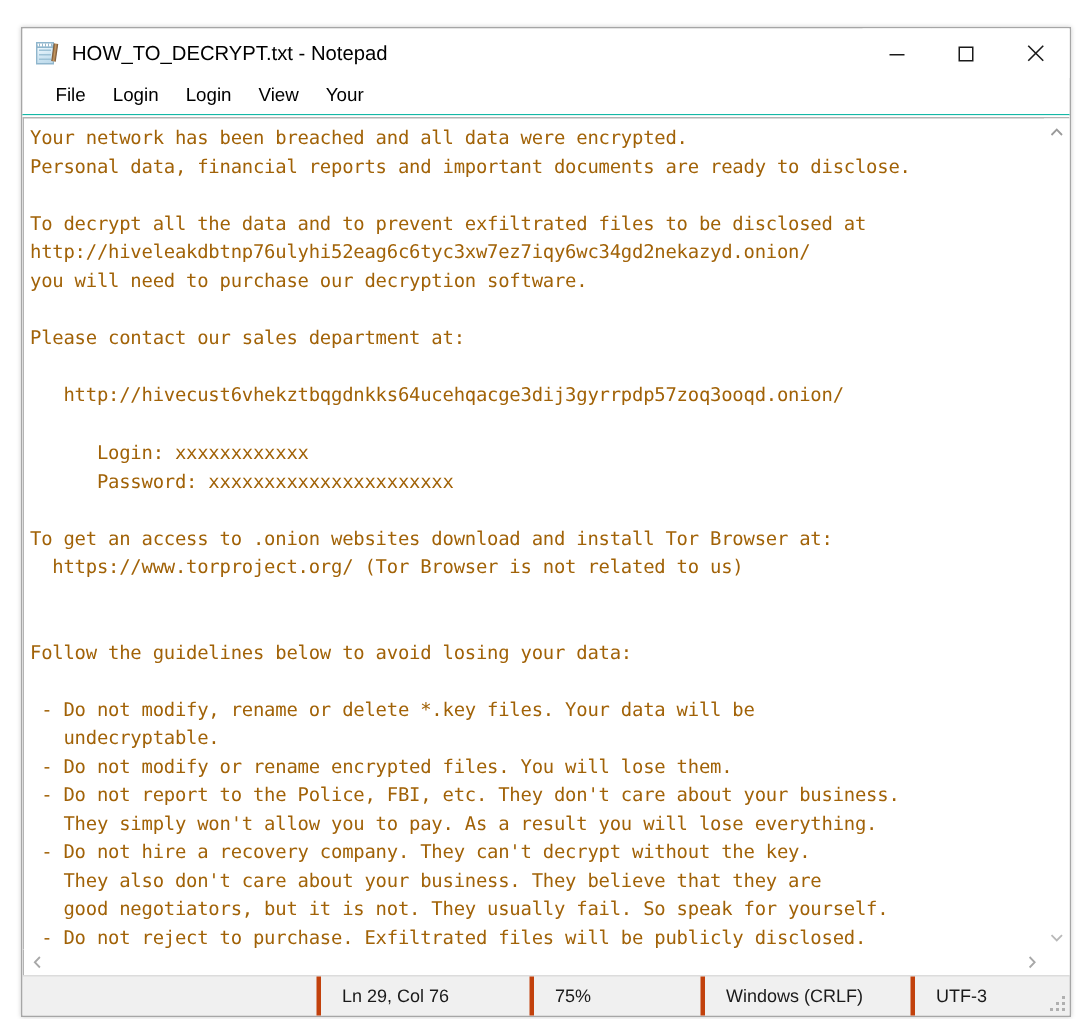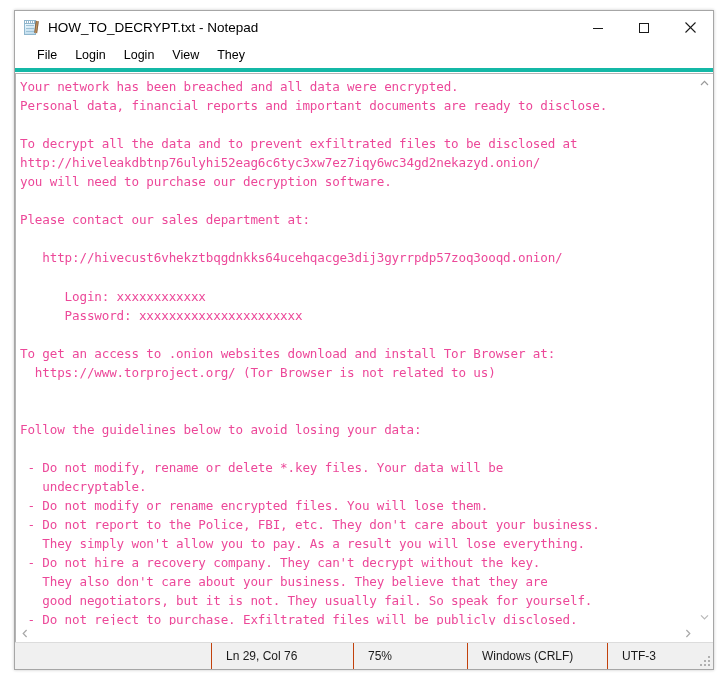--- a/index.html
+++ b/index.html
@@ -19,21 +19,21 @@
     position: absolute;
     left: 0; top: 0;
     width: 728px; height: 679px;
     background: #ffffff;
   }
 
   
   #notepad-window {
     position: absolute;
     left: 14px;
-    top: 10px;
+    top: 18px;
     width: 700px;
     height: 660px;
     background: #f0f0f0;
     border: 1px solid #a6a6a6;
     box-sizing: border-box;
     box-shadow: 0 0 3px rgba(0,0,0,0.22);
     display: flex;
     flex-direction: column;
   }
 
@@ -117,21 +117,21 @@
   .win-btn svg { display: block; }
 
   
   #menu-bar {
     height: 24px;
     min-height: 24px;
     background: #ffffff;
     display: flex;
     align-items: center;
     padding-left: 13px;
-    border-bottom: 4px solid #14b8a6;
+    border-bottom: 1px solid #14b8a6;
   }
   .menu-item {
     font-size: 12.5px;
     color: #000000;
     padding: 2px 9px 3px 9px;
     line-height: 1;
     cursor: default;
     white-space: nowrap;
   }
 
@@ -156,21 +156,21 @@
     border-left: 1px solid #b4b4b4;
     border-top: 1px solid #b4b4b4;
     padding: 3px 0 0 4px;
     overflow: hidden;
     box-sizing: border-box;
   }
   #text-content {
     font-family: "DejaVu Sans Mono", "Liberation Mono", monospace;
     font-size: 12.6px;
     line-height: 19.05px;
-    color: #ec4899;
+    color: #a16207;
     white-space: pre;
     letter-spacing: -0.15px;
   }
 
   
   #vscrollbar {
     width: 17px;
     min-width: 17px;
     background: #ffffff;
     border-top: 1px solid #b4b4b4;
@@ -231,21 +231,21 @@
     font-size: 12px;
     color: #1a1a1a;
     position: relative;
   }
   #status-spacer {
     flex: 1 1 auto;
   }
   .status-cell {
     display: flex;
     align-items: center;
-    border-left: 1px solid #c2410c;
+    border-left: 3px solid #c2410c;
     padding-left: 14px;
     box-sizing: border-box;
     white-space: nowrap;
   }
   #status-ln   { width: 142px; }
   #status-zoom { width: 70px;  }
   #status-eol  { width: 140px; margin-left: 44px; }
   #status-enc  { width: 106px; }
   #resize-grip {
     position: absolute;
@@ -295,21 +295,21 @@
           </svg>
         </div>
       </div>
     </div>
 
     <div id="menu-bar">
       <div class="menu-item">File</div>
       <div class="menu-item">Login</div>
       <div class="menu-item">Login</div>
       <div class="menu-item">View</div>
-      <div class="menu-item">They</div>
+      <div class="menu-item">Your</div>
     </div>
 
     <div id="editor-region">
 
       <div id="editor-row">
 
         <div id="text-area">
           <div id="text-content">Your network has been breached and all data were encrypted.
 Personal data, financial reports and important documents are ready to disclose.
 

